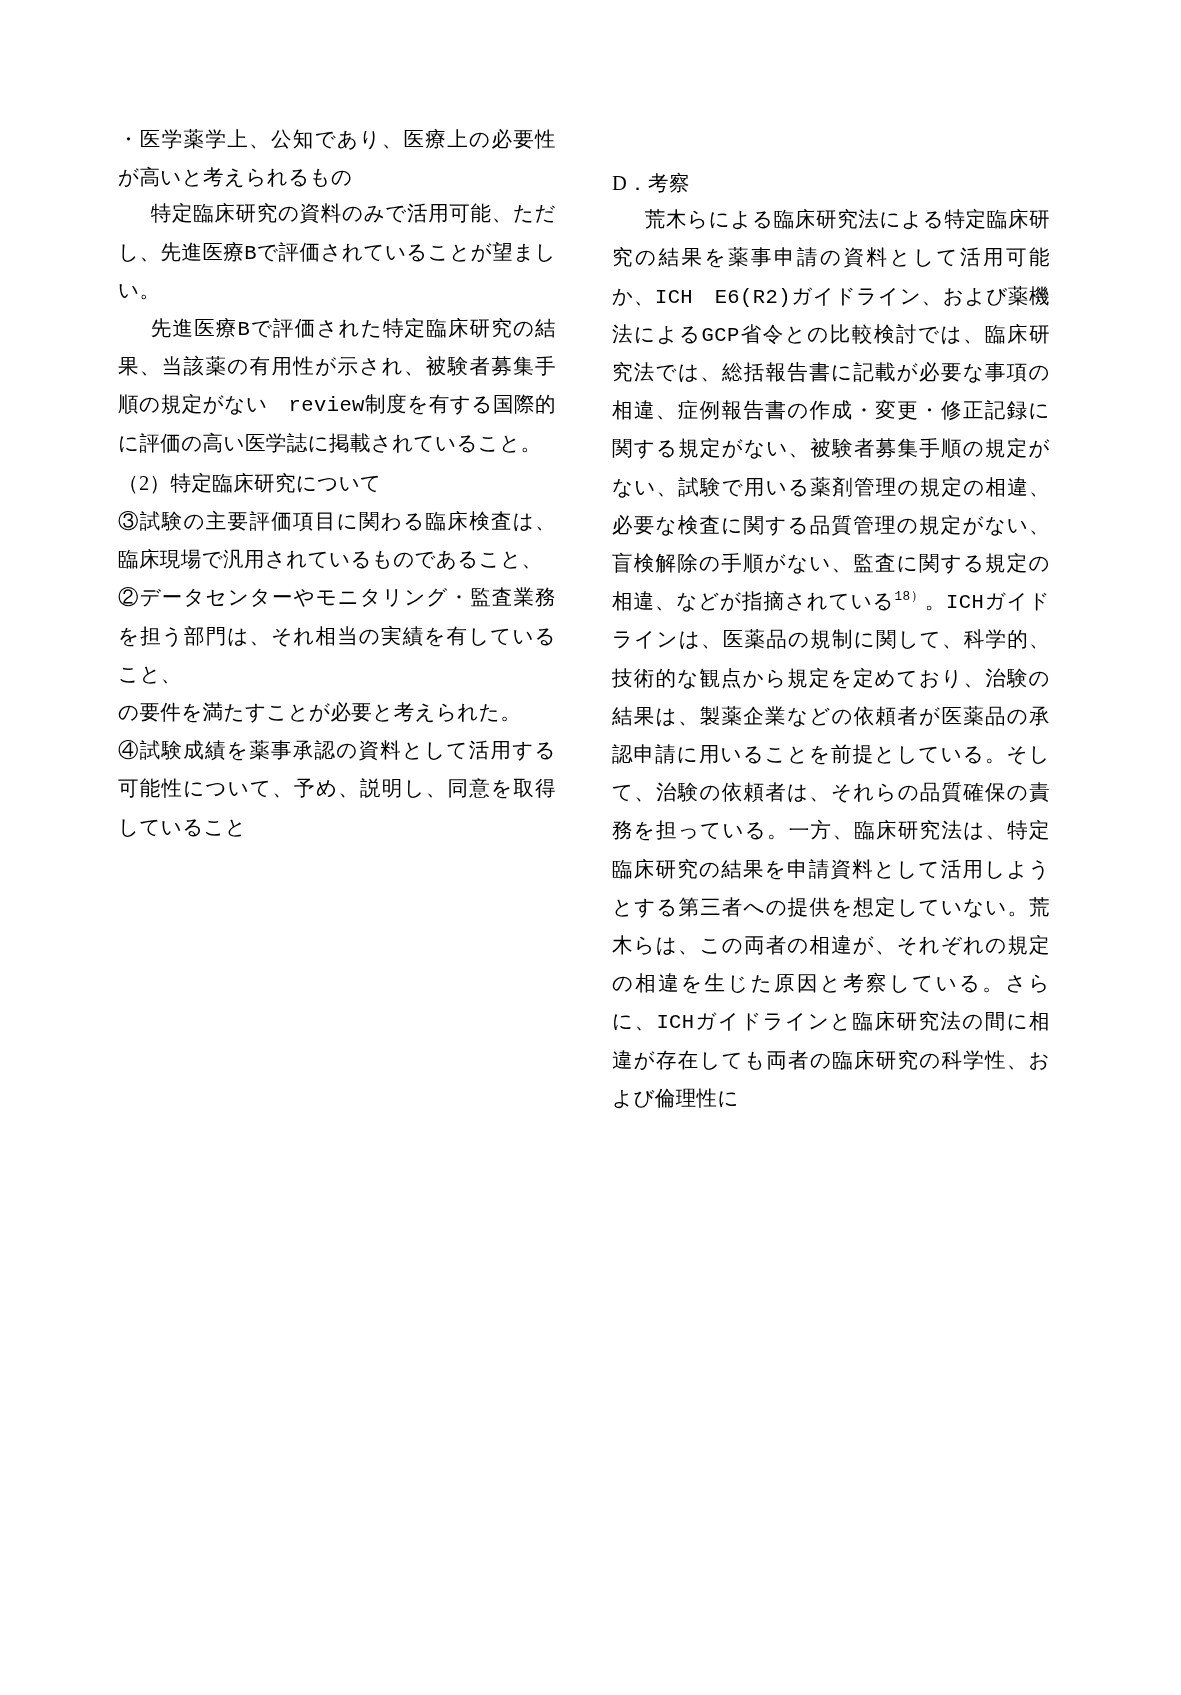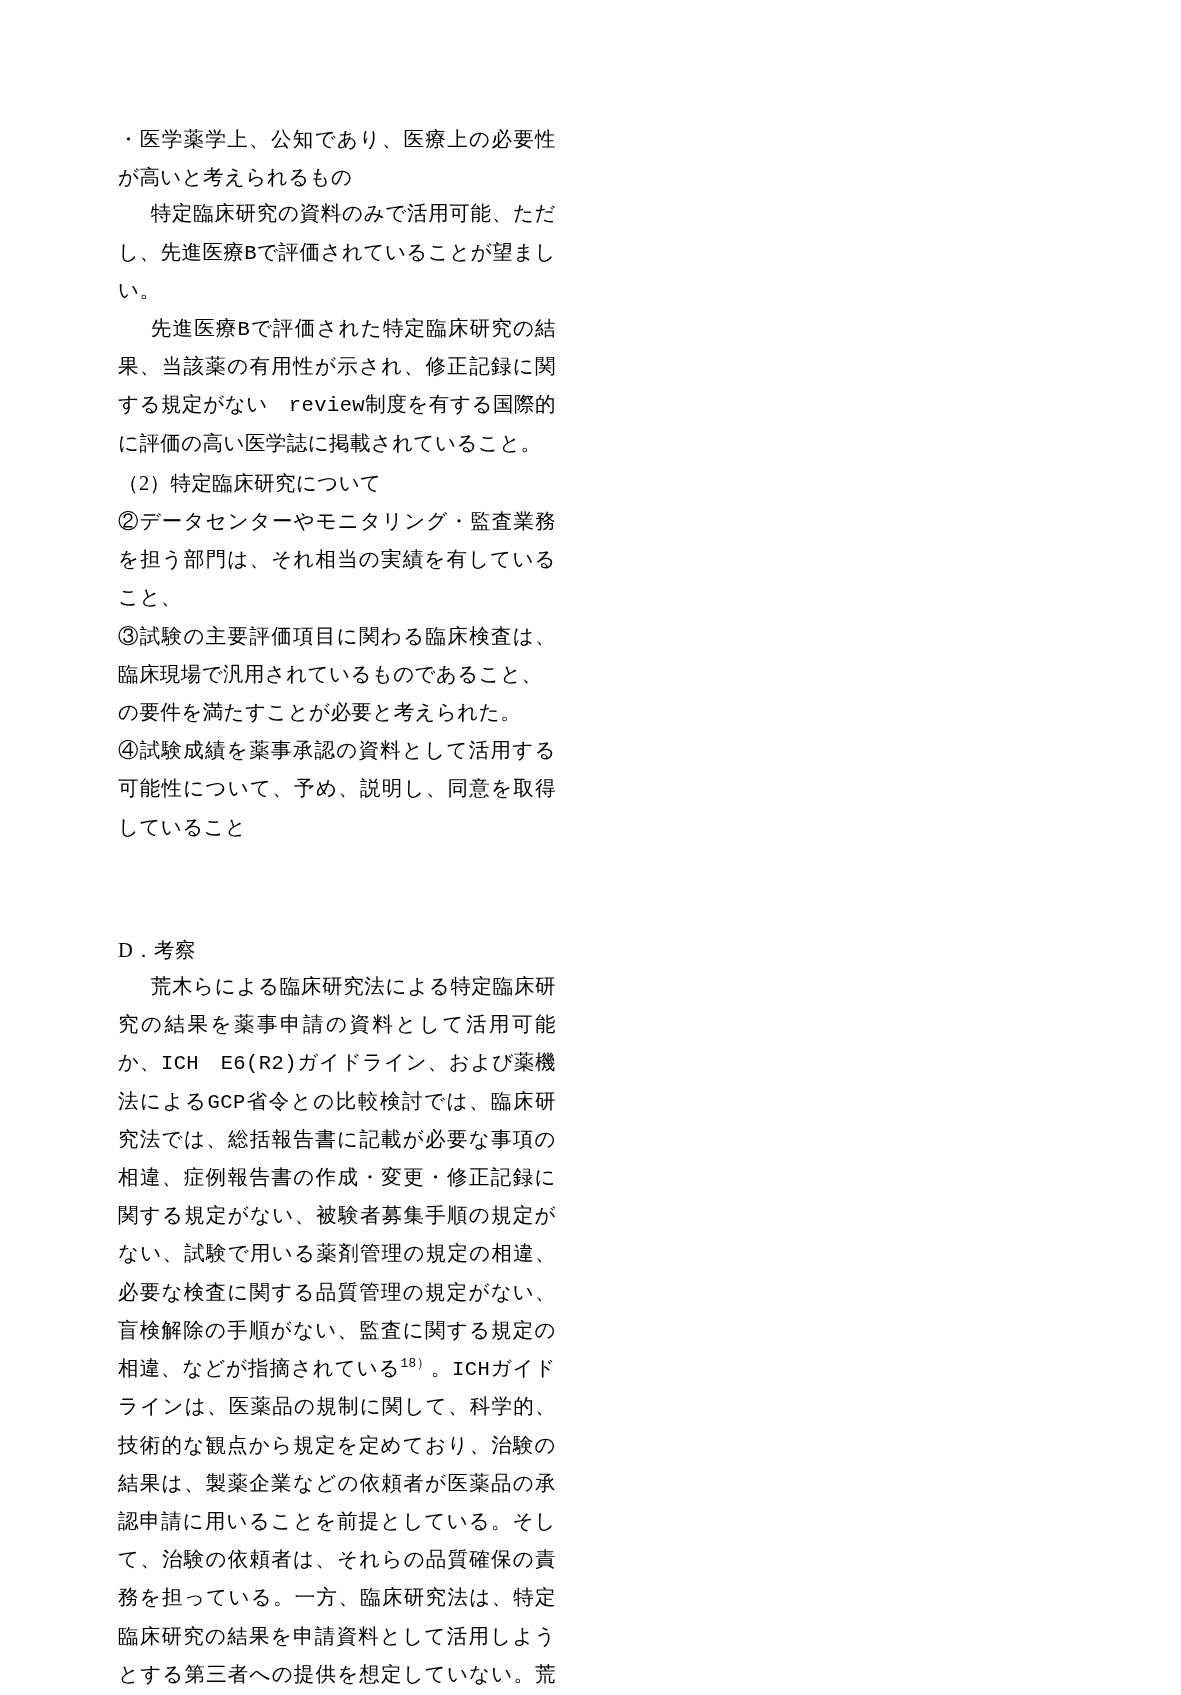--- a/index.html
+++ b/index.html
@@ -15,64 +15,64 @@
   }
   .page {
     position: relative;
     width: 1181px;
     height: 1695px;
     box-sizing: border-box;
     padding: 120px 118px 100px 118px;
   }
   .columns {
     display: flex;
-    flex-direction: column;
+    flex-direction: row;
     gap: 56px;
     height: 100%;
   }
   .col {
     width: 438px;
     flex: 0 0 438px;
   }
   p {
     margin: 0;
     font-size: 20.5px;
     line-height: 38.2px;
     text-align: justify;
     text-justify: inter-character;
     letter-spacing: 0.02em;
     font-family: "Liberation Serif", "DejaVu Serif", serif;
   }
   p.indent { text-indent: 1.6em; font-family: Liberation Mono, monospace; }
   p.noindent { text-indent: 0; }
   .heading {
-    margin-top: 15px;
+    margin-top: 30px;
     margin-bottom: 0;
     text-indent: 0;
   }
   .spacer-sm { height: 14px; }
   sup {
     font-size: 0.62em;
     vertical-align: super;
     line-height: 0;
   }
 </style>
 </head>
 <body>
 
 <div class="page">
   <div class="columns">
 
     <div class="col">
       <p class="noindent">・医学薬学上、公知であり、医療上の必要性が高いと考えられるもの</p>
       <p class="indent">特定臨床研究の資料のみで活用可能、ただし、先進医療Bで評価されていることが望ましい。</p>
-      <p class="indent">先進医療Bで評価された特定臨床研究の結果、当該薬の有用性が示され、修正記録に関する規定がない　review制度を有する国際的に評価の高い医学誌に掲載されていること。</p>
+      <p class="indent">先進医療Bで評価された特定臨床研究の結果、当該薬の有用性が示され、被験者募集手順の規定がない　review制度を有する国際的に評価の高い医学誌に掲載されていること。</p>
       <p class="noindent">（2）特定臨床研究について</p>
+      <p class="noindent">③試験の主要評価項目に関わる臨床検査は、臨床現場で汎用されているものであること、</p>
       <p class="noindent">②データセンターやモニタリング・監査業務を担う部門は、それ相当の実績を有していること、</p>
-      <p class="noindent">③試験の主要評価項目に関わる臨床検査は、臨床現場で汎用されているものであること、</p>
       <p class="noindent">の要件を満たすことが必要と考えられた。</p>
       <p class="noindent">④試験成績を薬事承認の資料として活用する可能性について、予め、説明し、同意を取得していること</p>
     </div>
 
     <div class="col">
       <div class="spacer-sm"></div>
       <p class="heading">D．考察</p>
       <p class="indent"><span>荒木らによる臨床研究法による特定臨床研究の結果を薬事申請の資料として活用可能か、ICH　E6(R2)ガイドライン、および薬機法によるGCP省令との比較検討では、臨床研究法では、総括報告書に記載が必要な事項の相違、症例報告書の作成・変更・修正記録に関する規定がない、被験者募集手順の規定がない、試験で用いる薬剤管理の規定の相違、必要な検査に関する品質管理の規定がない、盲検解除の手順がない、監査に関する規定の相違、などが指摘されている</span><sup>18）</sup><span>。ICHガイドラインは、医薬品の規制に関して、科学的、技術的な観点から規定を定めており、治験の結果は、製薬企業などの依頼者が医薬品の承認申請に用いることを前提としている。そして、治験の依頼者は、それらの品質確保の責務を担っている。一方、臨床研究法は、特定臨床研究の結果を申請資料として活用しようとする第三者への提供を想定していない。荒木らは、この両者の相違が、それぞれの規定の相違を生じた原因と考察している。さらに、ICHガイドラインと臨床研究法の間に相違が存在しても両者の臨床研究の科学性、および倫理性に</span></p>
     </div>
 

